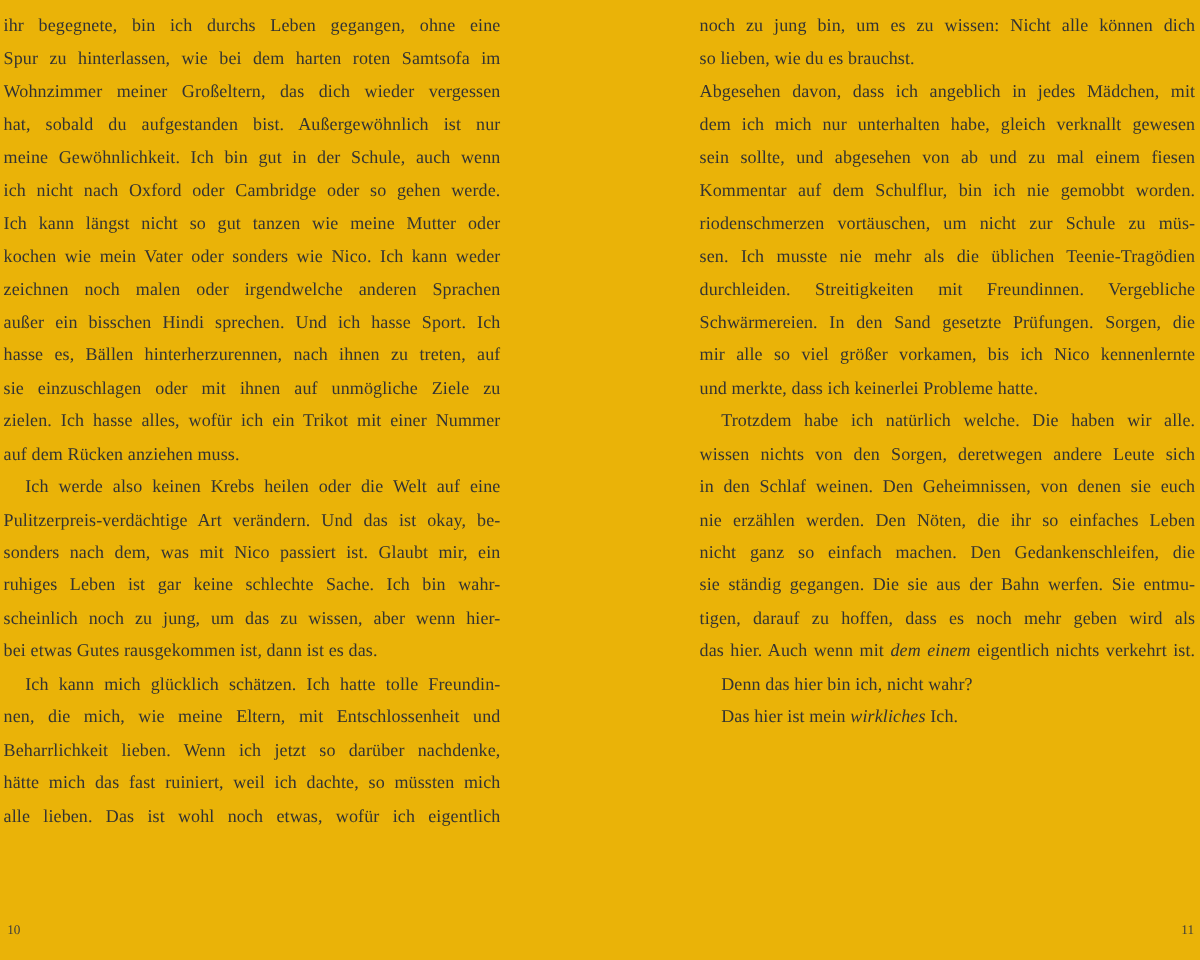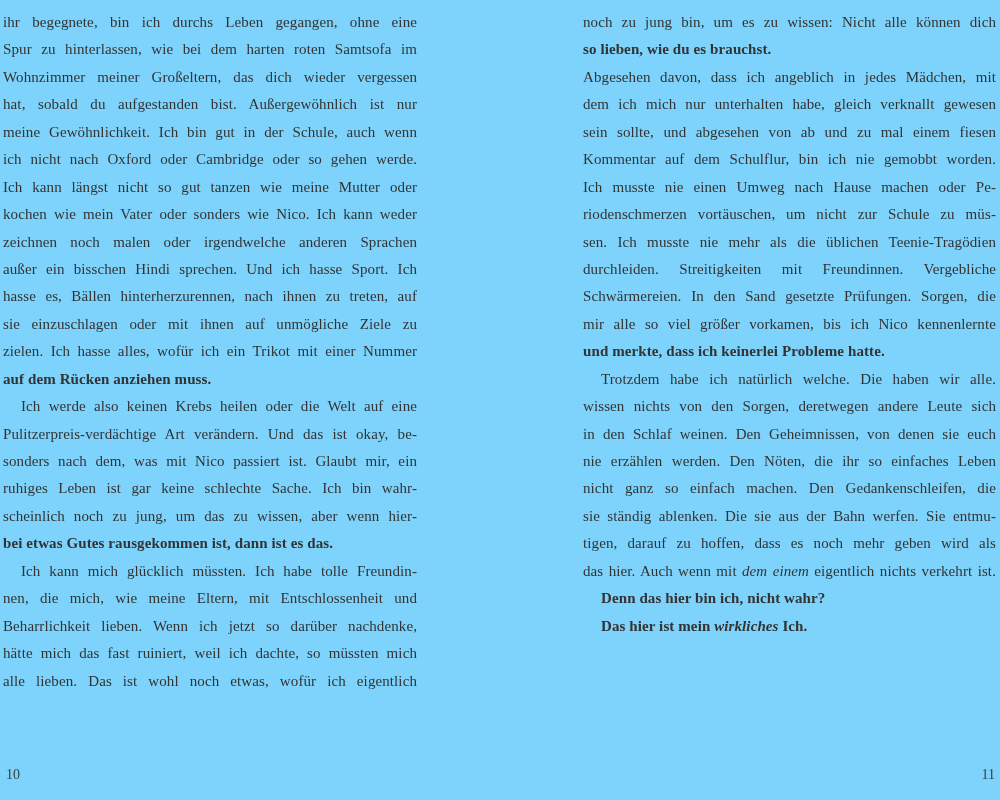--- a/index.html
+++ b/index.html
@@ -4,21 +4,21 @@
 <style>
   html, body {
     margin: 0;
     padding: 0;
     background: #ffffff;
   }
   .spread {
     position: relative;
     width: 1000px;
     height: 800px;
-    background: #7dd3fc;
+    background: #eab308;
     overflow: hidden;
     font-family: "Liberation Serif", "DejaVu Serif", serif;
     color: #333333;
   }
   .text-column {
     position: absolute;
     top: 9px;
   }
   .col-left  { left: 3px;   width: 414px; }
   .col-right { left: 583px; width: 413px; }
@@ -27,32 +27,31 @@
     line-height: 27.45px;
     font-size: 15px;
     text-align: justify;
     text-align-last: justify;
     overflow: hidden;
     letter-spacing: 0.1px;
   }
   .line.short {
     text-align: right;
     text-align-last: left;
-    font-weight: bold;
   }
   .line.indent {
     text-indent: 18px;
   }
   .line .it {
     font-style: italic;
   }
   .page-number {
     position: absolute;
     top: 764px;
-    font-size: 14px;
+    font-size: 11px;
     line-height: 22px;
     color: #3d3d3d;
   }
   .pn-left  { left: 6px; }
   .pn-right { right: 5px; }
 </style>
 </head>
 <body>
 
 <div class="spread">
@@ -70,46 +69,45 @@
       <div class="line"><span>hasse es, Bällen hinterherzurennen, nach ihnen zu treten, auf</span></div>
       <div class="line"><span>sie einzuschlagen oder mit ihnen auf unmögliche Ziele zu</span></div>
       <div class="line"><span>zielen. Ich hasse alles, wofür ich ein Trikot mit einer Nummer</span></div>
       <div class="line short"><span>auf dem Rücken anziehen muss.</span></div>
       <div class="line indent"><span>Ich werde also keinen Krebs heilen oder die Welt auf eine</span></div>
       <div class="line"><span>Pulitzerpreis-verdächtige Art verändern. Und das ist okay, be-</span></div>
       <div class="line"><span>sonders nach dem, was mit Nico passiert ist. Glaubt mir, ein</span></div>
       <div class="line"><span>ruhiges Leben ist gar keine schlechte Sache. Ich bin wahr-</span></div>
       <div class="line"><span>scheinlich noch zu jung, um das zu wissen, aber wenn hier-</span></div>
       <div class="line short"><span>bei etwas Gutes rausgekommen ist, dann ist es das.</span></div>
-      <div class="line indent"><span>Ich kann mich glücklich müssten. Ich habe tolle Freundin-</span></div>
+      <div class="line indent"><span>Ich kann mich glücklich schätzen. Ich hatte tolle Freundin-</span></div>
       <div class="line"><span>nen, die mich, wie meine Eltern, mit Entschlossenheit und</span></div>
       <div class="line"><span>Beharrlichkeit lieben. Wenn ich jetzt so darüber nachdenke,</span></div>
       <div class="line"><span>hätte mich das fast ruiniert, weil ich dachte, so müssten mich</span></div>
       <div class="line"><span>alle lieben. Das ist wohl noch etwas, wofür ich eigentlich</span></div>
     </div>
   <div class="text-column col-right">
       <div class="line"><span>noch zu jung bin, um es zu wissen: Nicht alle können dich</span></div>
       <div class="line short"><span>so lieben, wie du es brauchst.</span></div>
       <div class="line"><span>Abgesehen davon, dass ich angeblich in jedes Mädchen, mit</span></div>
       <div class="line"><span>dem ich mich nur unterhalten habe, gleich verknallt gewesen</span></div>
       <div class="line"><span>sein sollte, und abgesehen von ab und zu mal einem fiesen</span></div>
       <div class="line"><span>Kommentar auf dem Schulflur, bin ich nie gemobbt worden.</span></div>
-      <div class="line"><span>Ich musste nie einen Umweg nach Hause machen oder Pe-</span></div>
       <div class="line"><span>riodenschmerzen vortäuschen, um nicht zur Schule zu müs-</span></div>
       <div class="line"><span>sen. Ich musste nie mehr als die üblichen Teenie-Tragödien</span></div>
       <div class="line"><span>durchleiden. Streitigkeiten mit Freundinnen. Vergebliche</span></div>
       <div class="line"><span>Schwärmereien. In den Sand gesetzte Prüfungen. Sorgen, die</span></div>
       <div class="line"><span>mir alle so viel größer vorkamen, bis ich Nico kennenlernte</span></div>
       <div class="line short"><span>und merkte, dass ich keinerlei Probleme hatte.</span></div>
       <div class="line indent"><span>Trotzdem habe ich natürlich welche. Die haben wir alle.</span></div>
       <div class="line"><span>wissen nichts von den Sorgen, deretwegen andere Leute sich</span></div>
       <div class="line"><span>in den Schlaf weinen. Den Geheimnissen, von denen sie euch</span></div>
       <div class="line"><span>nie erzählen werden. Den Nöten, die ihr so einfaches Leben</span></div>
       <div class="line"><span>nicht ganz so einfach machen. Den Gedankenschleifen, die</span></div>
-      <div class="line"><span>sie ständig ablenken. Die sie aus der Bahn werfen. Sie entmu-</span></div>
+      <div class="line"><span>sie ständig gegangen. Die sie aus der Bahn werfen. Sie entmu-</span></div>
       <div class="line"><span>tigen, darauf zu hoffen, dass es noch mehr geben wird als</span></div>
       <div class="line"><span>das hier. Auch wenn mit </span><span class="it">dem einem</span><span> eigentlich nichts verkehrt ist.</span></div>
       <div class="line indent short"><span>Denn das hier bin ich, nicht wahr?</span></div>
       <div class="line indent short"><span>Das hier ist mein </span><span class="it">wirkliches</span><span> Ich.</span></div>
     </div>
   <div class="page-number pn-left">10</div>
   <div class="page-number pn-right">11</div>
 </div>
 
 </body></html>

